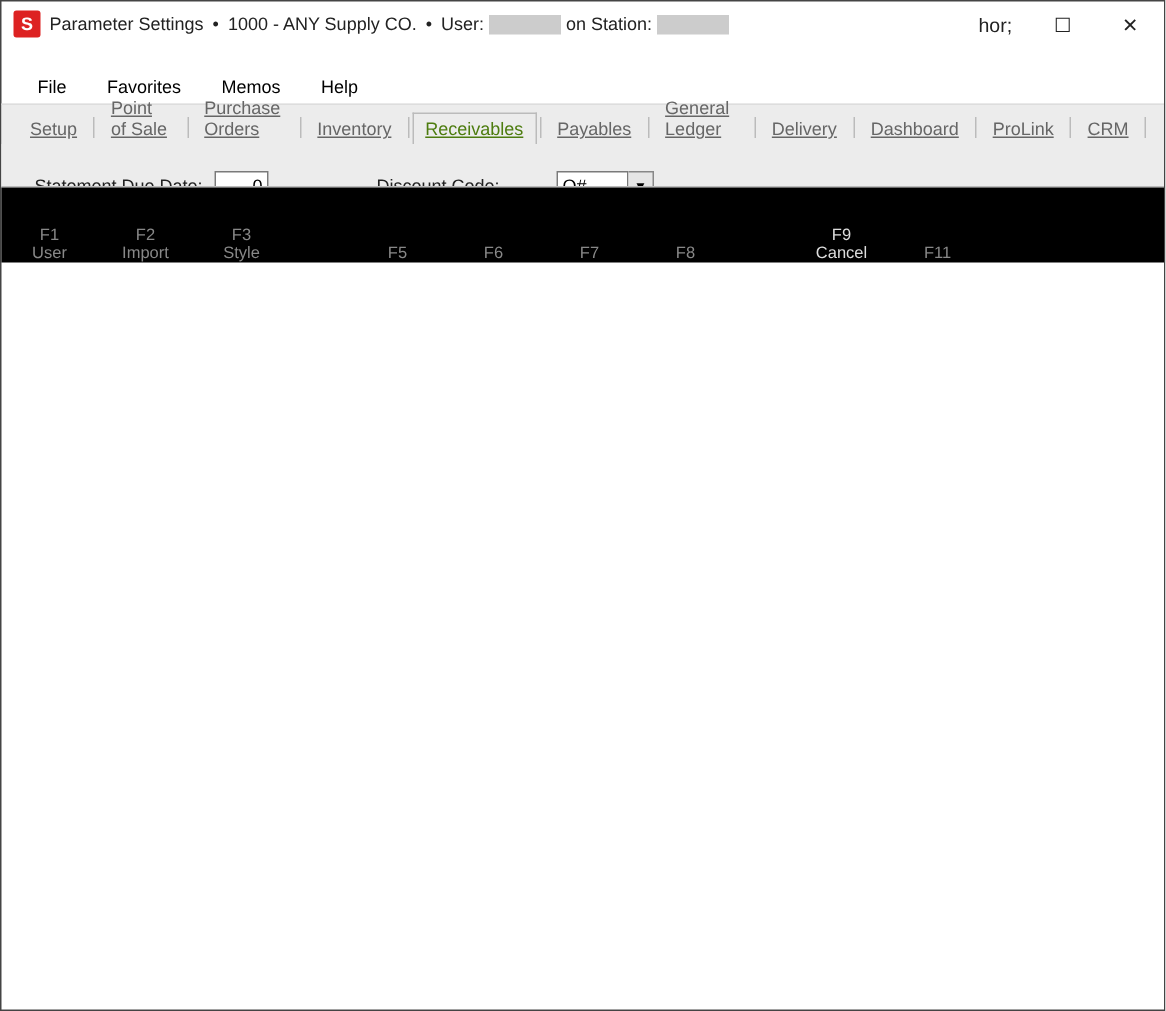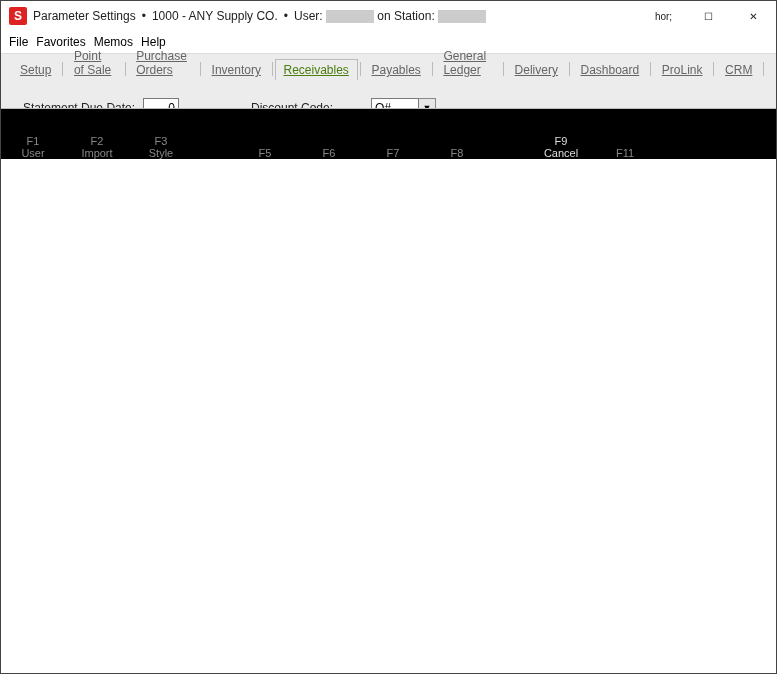--- a/index.html
+++ b/index.html
@@ -6,23 +6,23 @@
   html, body { margin:0; padding:0; font-family: "Segoe UI", Tahoma, Arial, sans-serif; font-size:12px; background:#fff; }
   .window { width:777px; height:674px; border:1px solid #444; display:flex; flex-direction:column; background:#fff; }
   
   .titlebar { height:30px; display:flex; align-items:center; padding:0 0 0 8px; color:#222; }
   .appicon { width:18px; height:18px; background:#d22; color:#fff; font-weight:bold; font-size:12px; display:flex; align-items:center; justify-content:center; border-radius:2px; margin-right:6px;}
   .title-txt { flex:0 0 auto; white-space:nowrap; }
   .title-sep { margin:0 6px; }
   .title-red { background:#ccc; display:inline-block; width:48px; height:13px; vertical-align:middle; }
   .title-grow { flex:1; }
   .winbtns { display:flex; height:100%; }
-  .winbtn { width:45px; display:flex; align-items:center; justify-content:center; font-size:10px; }
+  .winbtn { width:45px; display:flex; align-items:center; justify-content:center; font-size:13px; }
   
-  .menubar { height:22px; display:flex; align-items:center; padding:0 8px; gap:8px; }
+  .menubar { height:22px; display:flex; align-items:center; padding:0 24px; gap:27px;margin-top:16px; }
   .menuitem { cursor:default; }
   
   .tabzone { background:#ececec; border-top:1px solid #ddd; border-bottom:1px solid #bbb; }
   .tabstrip { display:flex; align-items:flex-end; height:26px; padding:3px 10px 0 10px; gap:0; }
   .tab { padding:3px 8px; color:#666; border:1px solid transparent; border-bottom:none; font-size:12px; position:relative; }
   .tab.sel { background:#ececec; color:#4d7c0f; border-color:#bbb; border-bottom:1px solid #ececec; top:1px; }
   .tab .und { text-decoration:underline; }
   .tabdiv { width:1px; height:14px; background:#bbb; margin:0 2px; align-self:center; }
   
   .body { flex:1; background:#ececec; position:relative; padding:18px 16px 10px 16px; overflow:hidden; }

